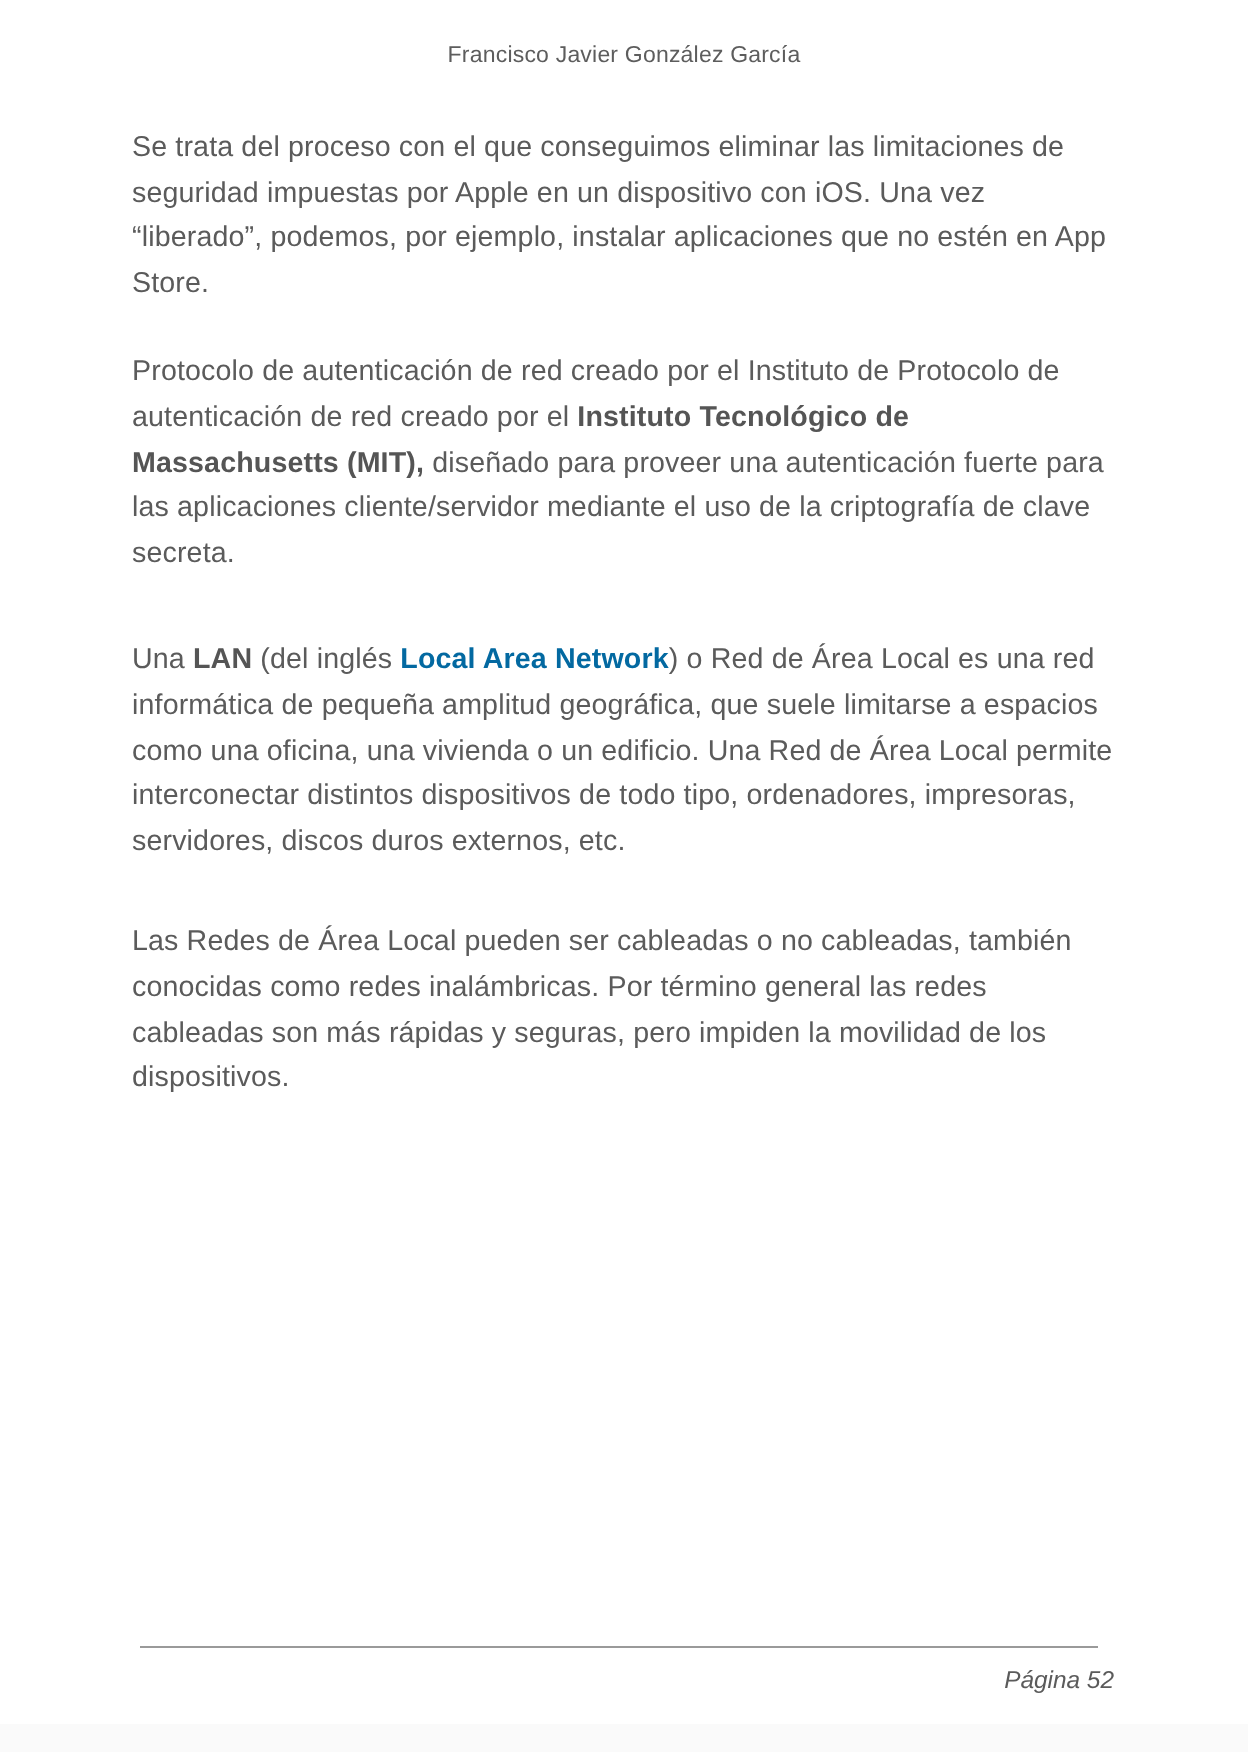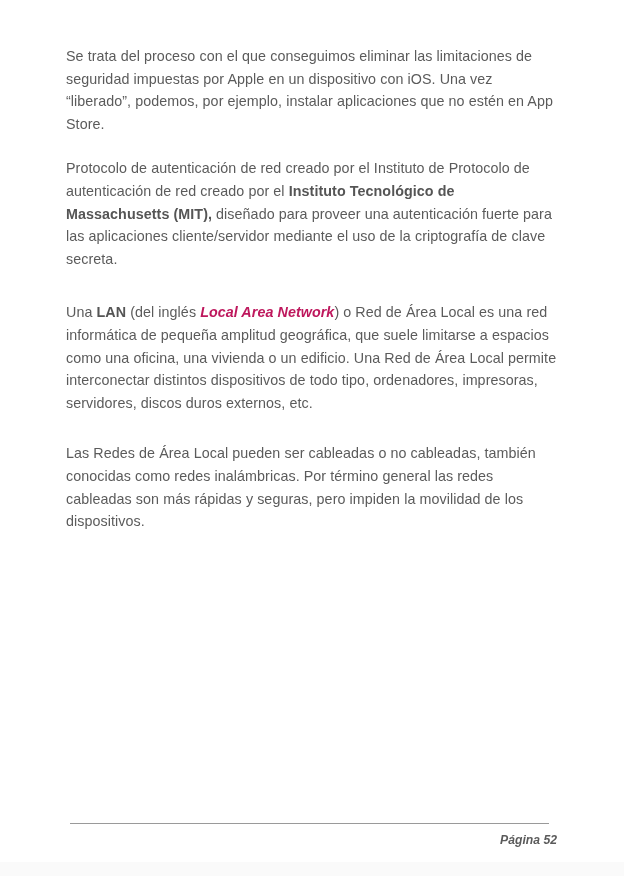--- a/index.html
+++ b/index.html
@@ -24,21 +24,21 @@
     left: 0;
     width: 624px;
     text-align: center;
     font-size: 11.5px;
     line-height: 14px;
     color: #5d5d5d;
     letter-spacing: 0.1px;
   }
   .content {
     position: absolute;
-    top: 45px;
+    top: 63px;
     left: 66px;
     width: 491px;
   }
   p.body-text {
     margin: 0 0 22px 0;
     font-size: 14.3px;
     line-height: 22.6px;
     color: #5b5b5b;
     text-align: left;
     letter-spacing: 0.005em;
@@ -63,55 +63,55 @@
     font-weight: bold;
     font-style: normal;
     color: #5b5b5b;
     letter-spacing: 0.005em;
   }
   .spacer-before-heading {
     height: 9px;
   }
   b, strong { font-weight: bold; color: #555555; }
   i, em { font-style: italic; }
-  .bi { font-weight: bold; font-style: italic; color: #be185d; }
+  .bi { font-weight: bold; color: #0369a1; }
 
   .footer-rule {
     position: absolute;
     left: 70px;
     top: 823px;
     width: 479px;
     height: 1px;
     background: #9a9a9a;
   }
   .footer-pagenum {
     position: absolute;
     right: 67px;
     top: 832px;
     font-size: 12.2px;
     line-height: 16px;
     font-style: italic;
     color: #5b5b5b;
     text-align: left;
-    font-weight: bold;
   }
   .page-bottom-band {
     position: absolute;
     left: 0;
     top: 862px;
     width: 624px;
     height: 14px;
     background: #fafafa;
   }
 </style>
 </head>
 <body>
 
 <div class="page">
 
+  <div class="page-header">Francisco Javier González García</div>
 
   <div class="content">
 
     <p class="body-text">Se trata del proceso con el que conseguimos eliminar las limitaciones de seguridad impuestas por Apple en un dispositivo con iOS. Una vez “liberado”, podemos, por ejemplo, instalar aplicaciones que no estén en App Store.</p>
 
 
     <p class="body-text"><span>Protocolo de autenticación de red creado por el Instituto de Protocolo de autenticación de red creado por el </span><b>Instituto Tecnológico de Massachusetts (MIT),</b><span> diseñado para proveer una autenticación fuerte para las aplicaciones cliente/servidor mediante el uso de la criptografía de clave secreta.</span></p>
 
 
 

